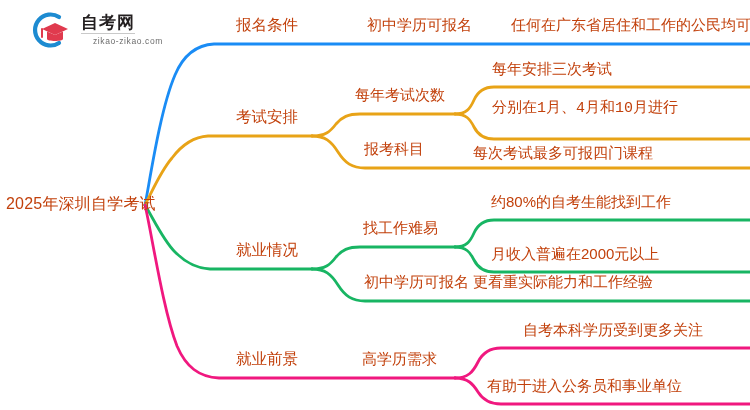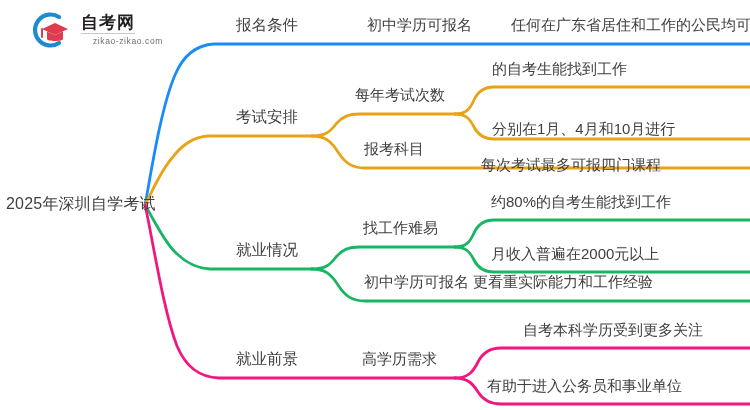--- a/index.html
+++ b/index.html
@@ -55,21 +55,21 @@
     font-size: 8.5px;
     color: #6d6d6d;
     letter-spacing: 0.6px;
     padding-top: 3px;
     margin-left: 12px;
   }
 
   
   .node {
     position: absolute;
-    color: #404040;
+    color: #c2410c;
     white-space: nowrap;
     line-height: 1;
     transform: translateY(-100%);
   }
   .node-root {
     font-size: 16px;
     letter-spacing: 0.2px;
   }
   .node-l1 { font-size: 15.5px; }
   .node-l2 { font-size: 15px; }
@@ -131,24 +131,24 @@
   </div>
 
   <div class="node node-root" style="left:6px; top:212px;">2025年深圳自学考试</div>
 
   <div class="node node-l1" style="left:236px; top:32px;">报名条件</div>
   <div class="node node-l2" style="left:367px; top:32px;">初中学历可报名</div>
   <div class="node node-l3" style="left:511px; top:32px;">任何在广东省居住和工作的公民均可报名</div>
 
   <div class="node node-l1" style="left:236px; top:124px;">考试安排</div>
   <div class="node node-l2" style="left:355px; top:102px;">每年考试次数</div>
-  <div class="node node-l3" style="left:492px; top:76px;">的自考生能找到工作</div>
-  <div class="node node-l3" style="left:492px; top:136px;">分别在1月、4月和10月进行</div>
+  <div class="node node-l3" style="left:492px; top:76px;">每年安排三次考试</div>
+  <div class="node node-l3" style="left:492px; top:116px;font-family:Liberation Mono, monospace;">分别在1月、4月和10月进行</div>
   <div class="node node-l2" style="left:364px; top:156px;">报考科目</div>
-  <div class="node node-l3" style="left:473px; top:172px;margin-left:8px;">每次考试最多可报四门课程</div>
+  <div class="node node-l3" style="left:473px; top:160px;">每次考试最多可报四门课程</div>
 
   <div class="node node-l1" style="left:236px; top:257px;">就业情况</div>
   <div class="node node-l2" style="left:363px; top:235px;">找工作难易</div>
   <div class="node node-l3" style="left:491px; top:209px;text-align:right;">约80%的自考生能找到工作</div>
   <div class="node node-l3" style="left:491px; top:261px;">月收入普遍在2000元以上</div>
   <div class="node node-l2" style="left:364px; top:289px;">初中学历可报名</div>
   <div class="node node-l3" style="left:473px; top:289px;">更看重实际能力和工作经验</div>
 
   <div class="node node-l1" style="left:236px; top:366px;">就业前景</div>
   <div class="node node-l2" style="left:362px; top:366px;">高学历需求</div>

